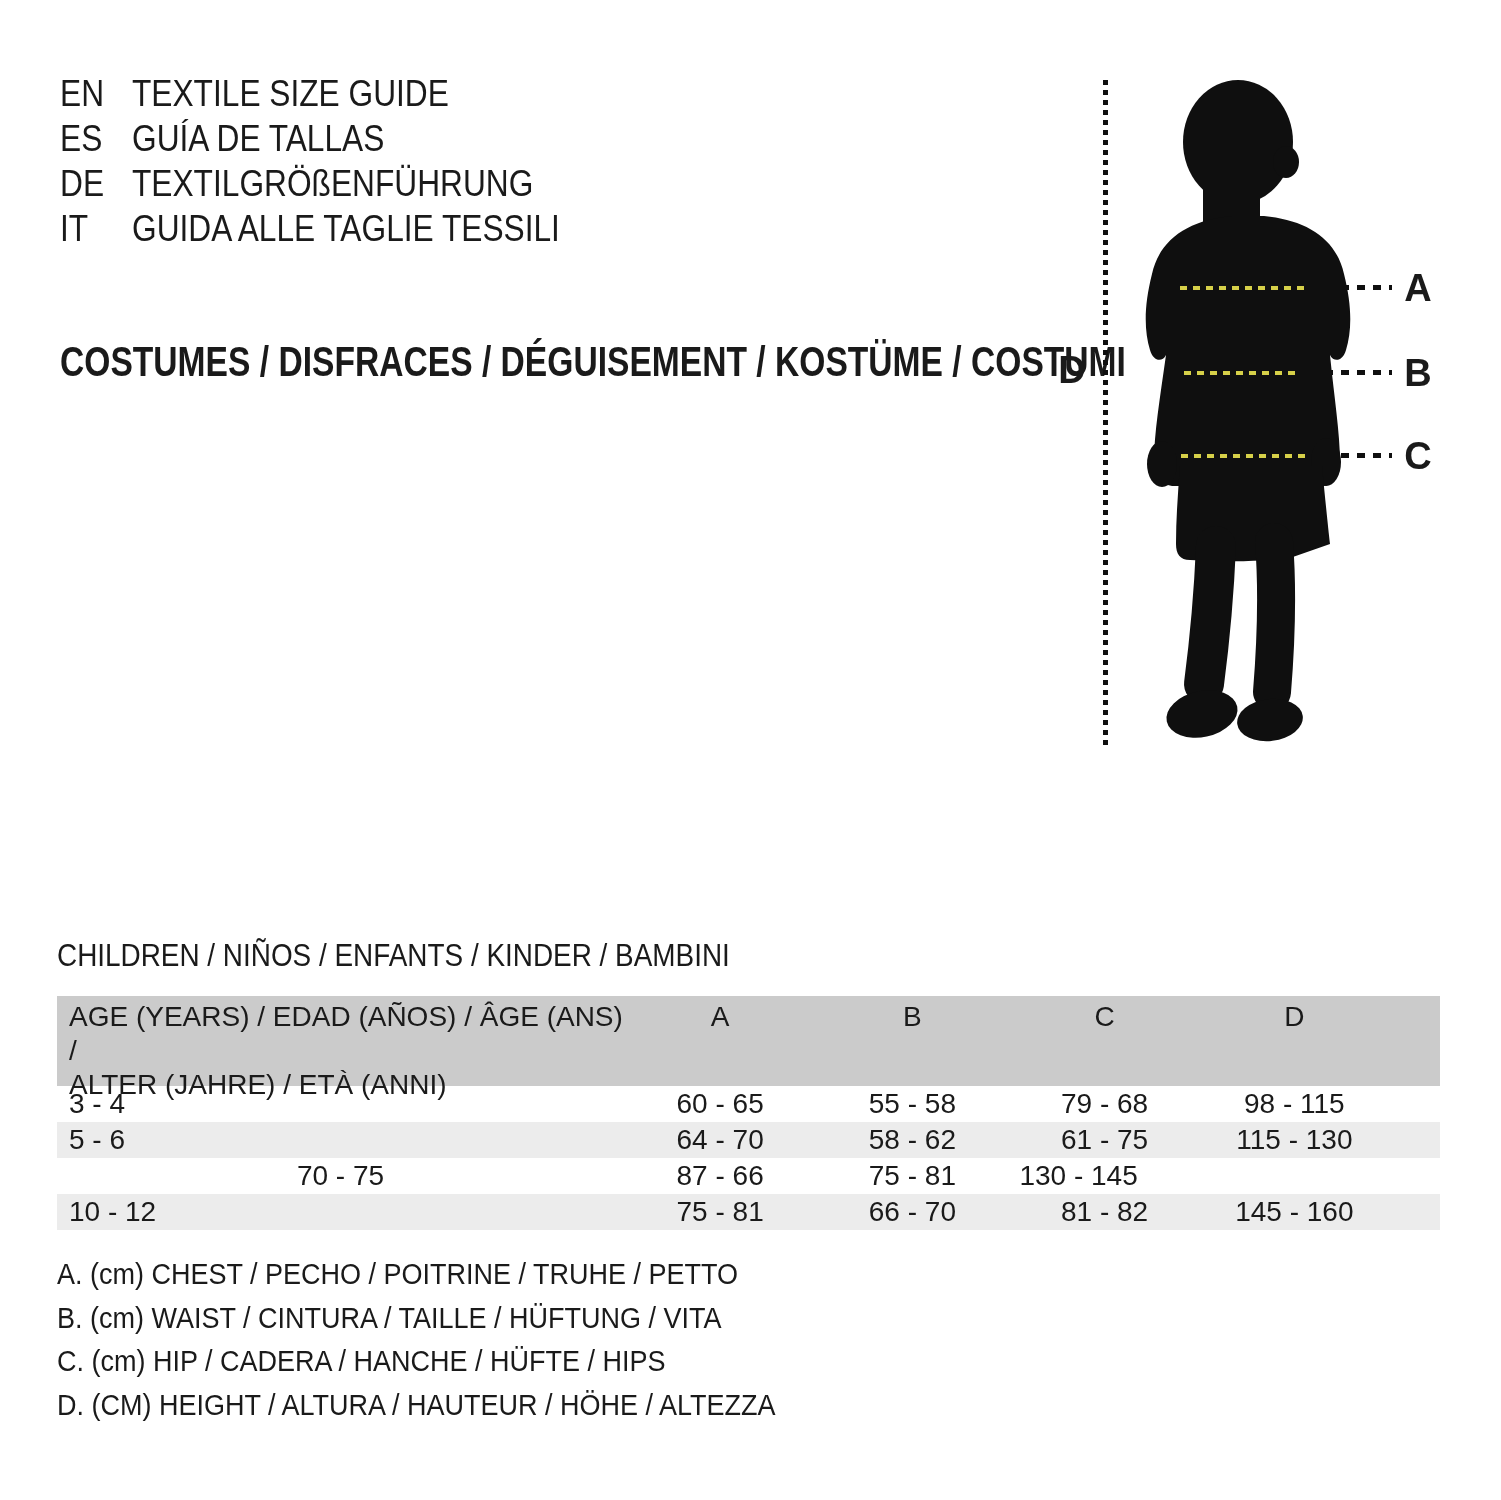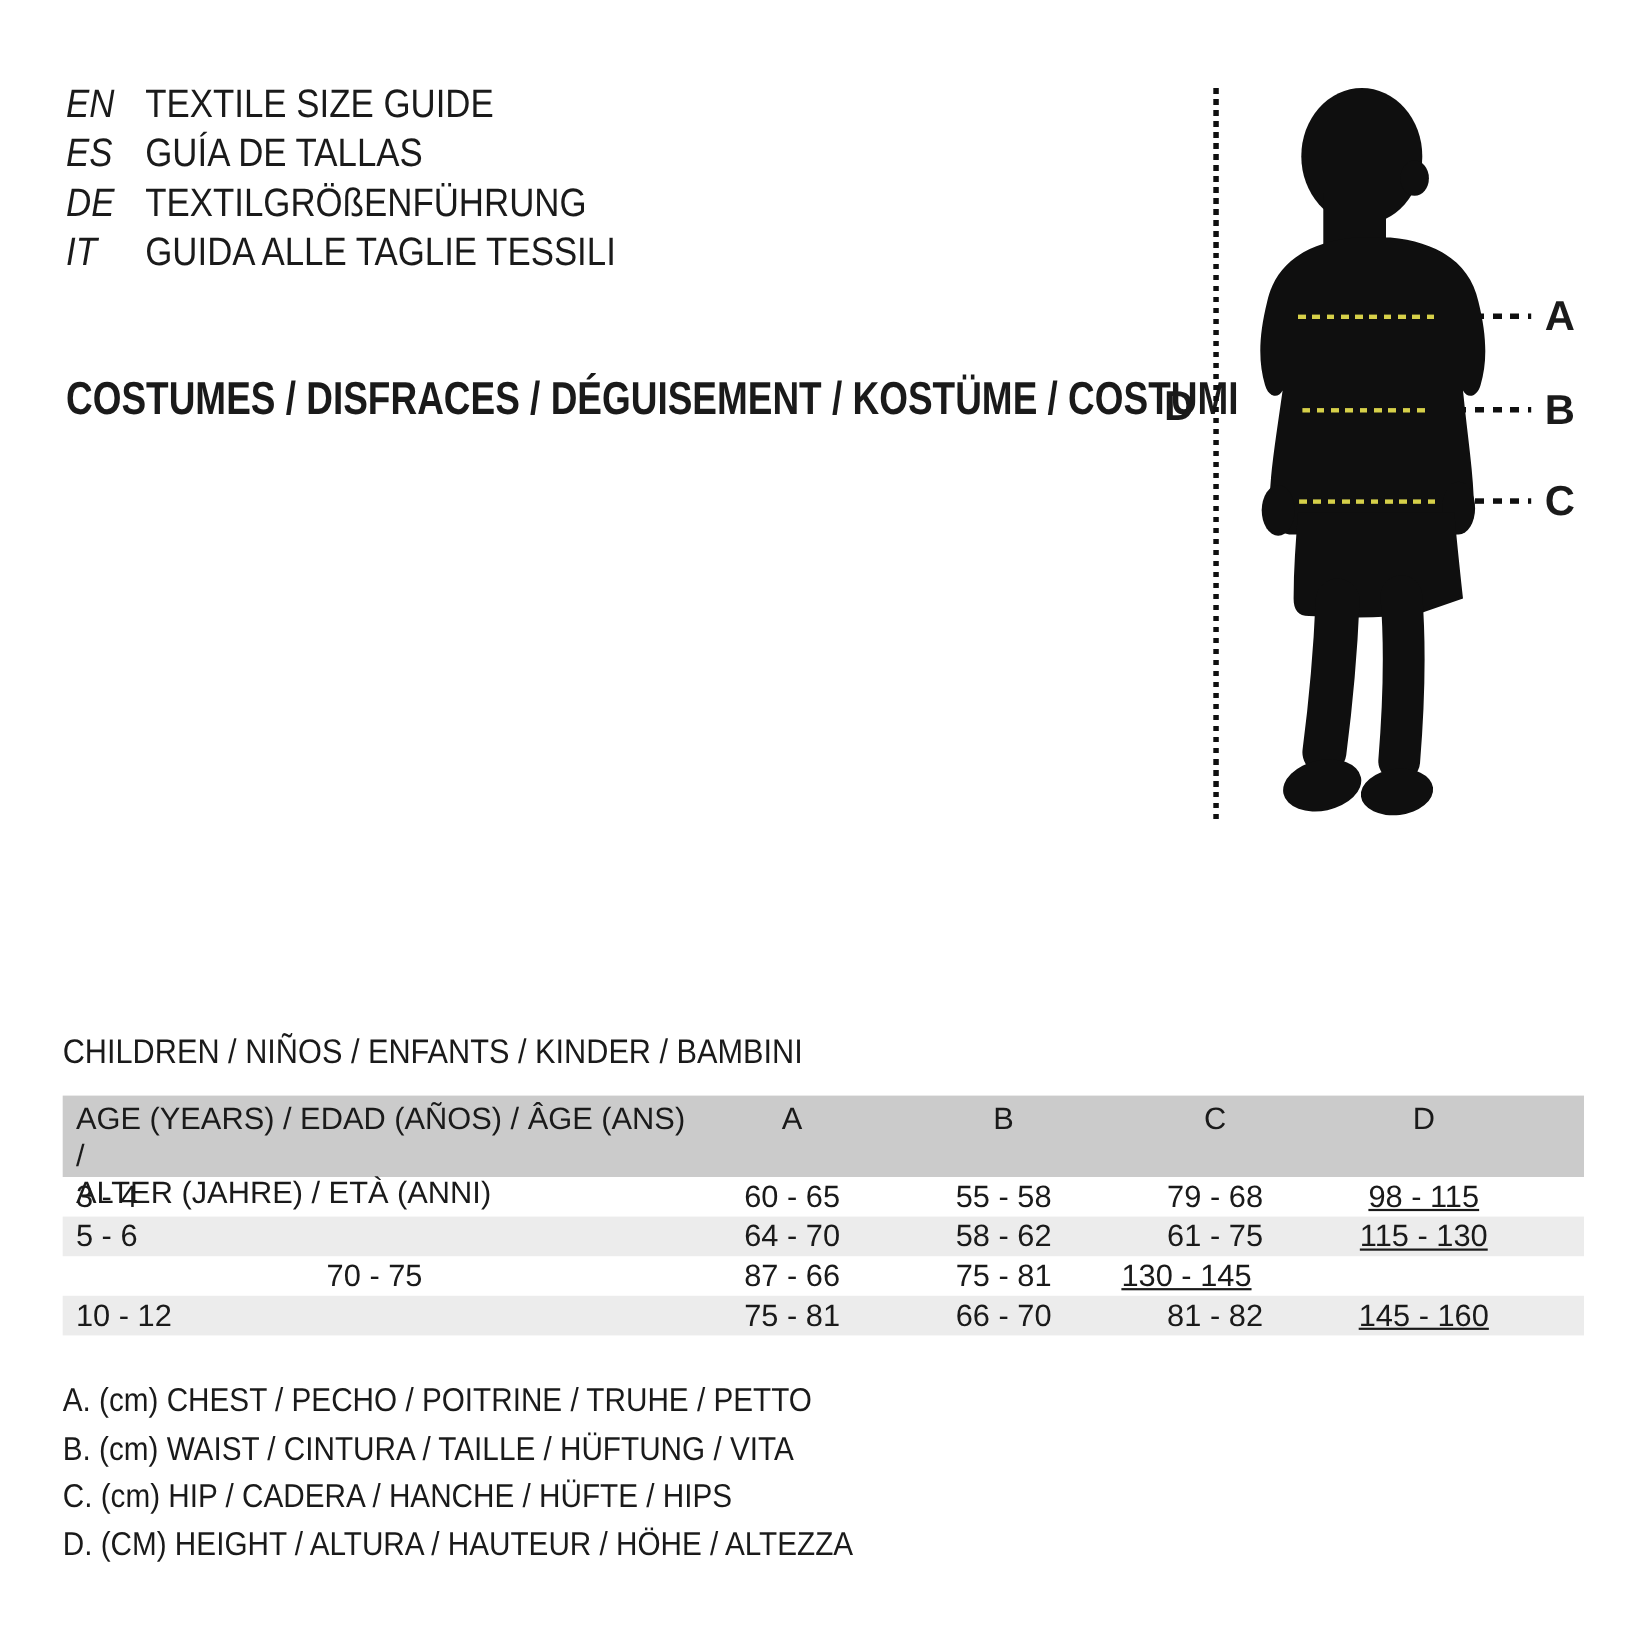--- a/index.html
+++ b/index.html
@@ -4,49 +4,49 @@
 <style>
   html,body{margin:0;padding:0;background:#ffffff;}
   .canvas{
     position:relative;width:1501px;height:1500px;background:#fff;overflow:hidden;
     font-family:"Liberation Sans","DejaVu Sans",sans-serif;color:var(--text,#1a1a1a);
   }
   .cond{display:inline-block;transform:scaleX(0.88);transform-origin:0 50%;white-space:nowrap;}
   
   .lang-block{position:absolute;left:60px;top:71px;}
   .lang-row{display:flex;height:45px;line-height:45px;font-size:36px;font-weight:400;}
-  .lang-code{width:72px;flex:none;font-style:italic;}
+  .lang-code{width:72px;flex:none;}
   
   .costumes{position:absolute;left:60px;top:338px;font-size:42px;font-weight:700;
     transform:scaleX(0.80);transform-origin:0 50%;white-space:nowrap;line-height:48px;}
   
   .vline{position:absolute;left:1103px;top:80px;width:5px;height:665px;
     background:repeating-linear-gradient(to bottom,var(--silhouette,#111) 0 5px,transparent 5px 10px);}
   .figure-label{position:absolute;font-size:38px;font-weight:700;line-height:38px;width:44px;text-align:center;}
   .mline{position:absolute;height:5px;z-index:1;
     background:repeating-linear-gradient(to right,var(--silhouette,#111) 0 8px,transparent 8px 16px);}
   .yline{position:absolute;height:4px;z-index:3;
     background:repeating-linear-gradient(to right,var(--accent-dash,#d6d049) 0 7px,transparent 7px 13px);}
   .silhouette{position:absolute;left:1128px;top:78px;z-index:2;}
   .silhouette *{fill:var(--silhouette,#0f0f0f);}
   .silhouette .leg{fill:none;stroke:var(--silhouette,#0f0f0f);stroke-linecap:round;}
   
   .children-heading{position:absolute;left:57px;top:938px;font-size:31px;line-height:36px;
     transform:scaleX(0.9);transform-origin:0 50%;white-space:nowrap;}
   .size-table{position:absolute;left:57px;top:996px;width:1383px;font-size:28px;}
   .t-header{display:grid;grid-template-columns:41% 13.9% 13.9% 13.9% 17.3%;
-    background:var(--table-header-bg,#cbcbcb);height:74px;}
+    background:var(--table-header-bg,#cbcbcb);height:90px;}
   .t-header .age-head{padding:4px 0 0 12px;line-height:34px;}
   .t-header .colh{text-align:center;padding-top:4px;line-height:34px;}
   .t-header .colh.last{padding-right:52px;}
   .t-row{display:grid;grid-template-columns:41% 13.9% 13.9% 13.9% 17.3%;height:36px;line-height:36px;}
   .t-row.stripe{background:var(--table-stripe-bg,#ececec);}
   .t-row .age{padding-left:12px;}
   .t-row .val{text-align:center;}
-  .t-row .val.last{padding-right:52px;text-decoration:underline;}
+  .t-row .val.last{padding-right:52px;}
   
   .legend{position:absolute;left:57px;top:1252px;font-size:30px;line-height:43.5px;
     transform:scaleX(0.9);transform-origin:0 0;white-space:nowrap;}
 </style>
 </head>
 <body>
 
 <div class="canvas">
 
   <div class="lang-block">

